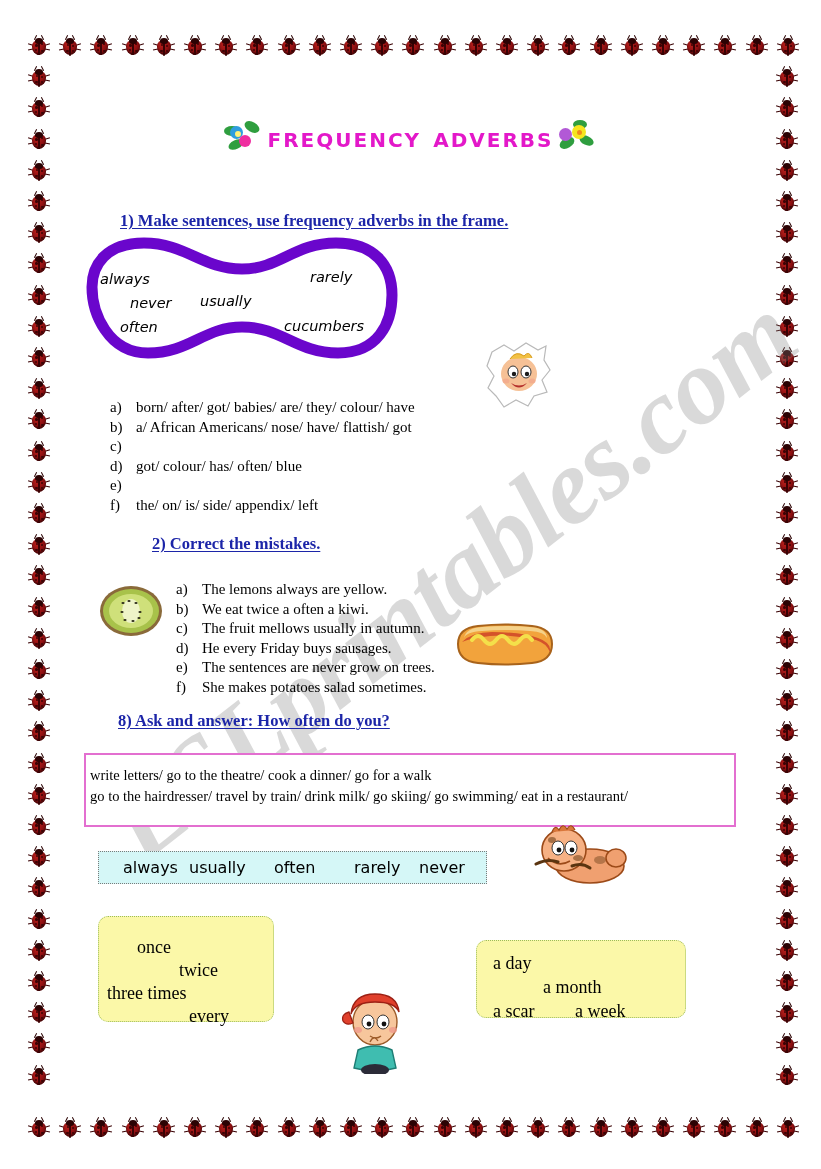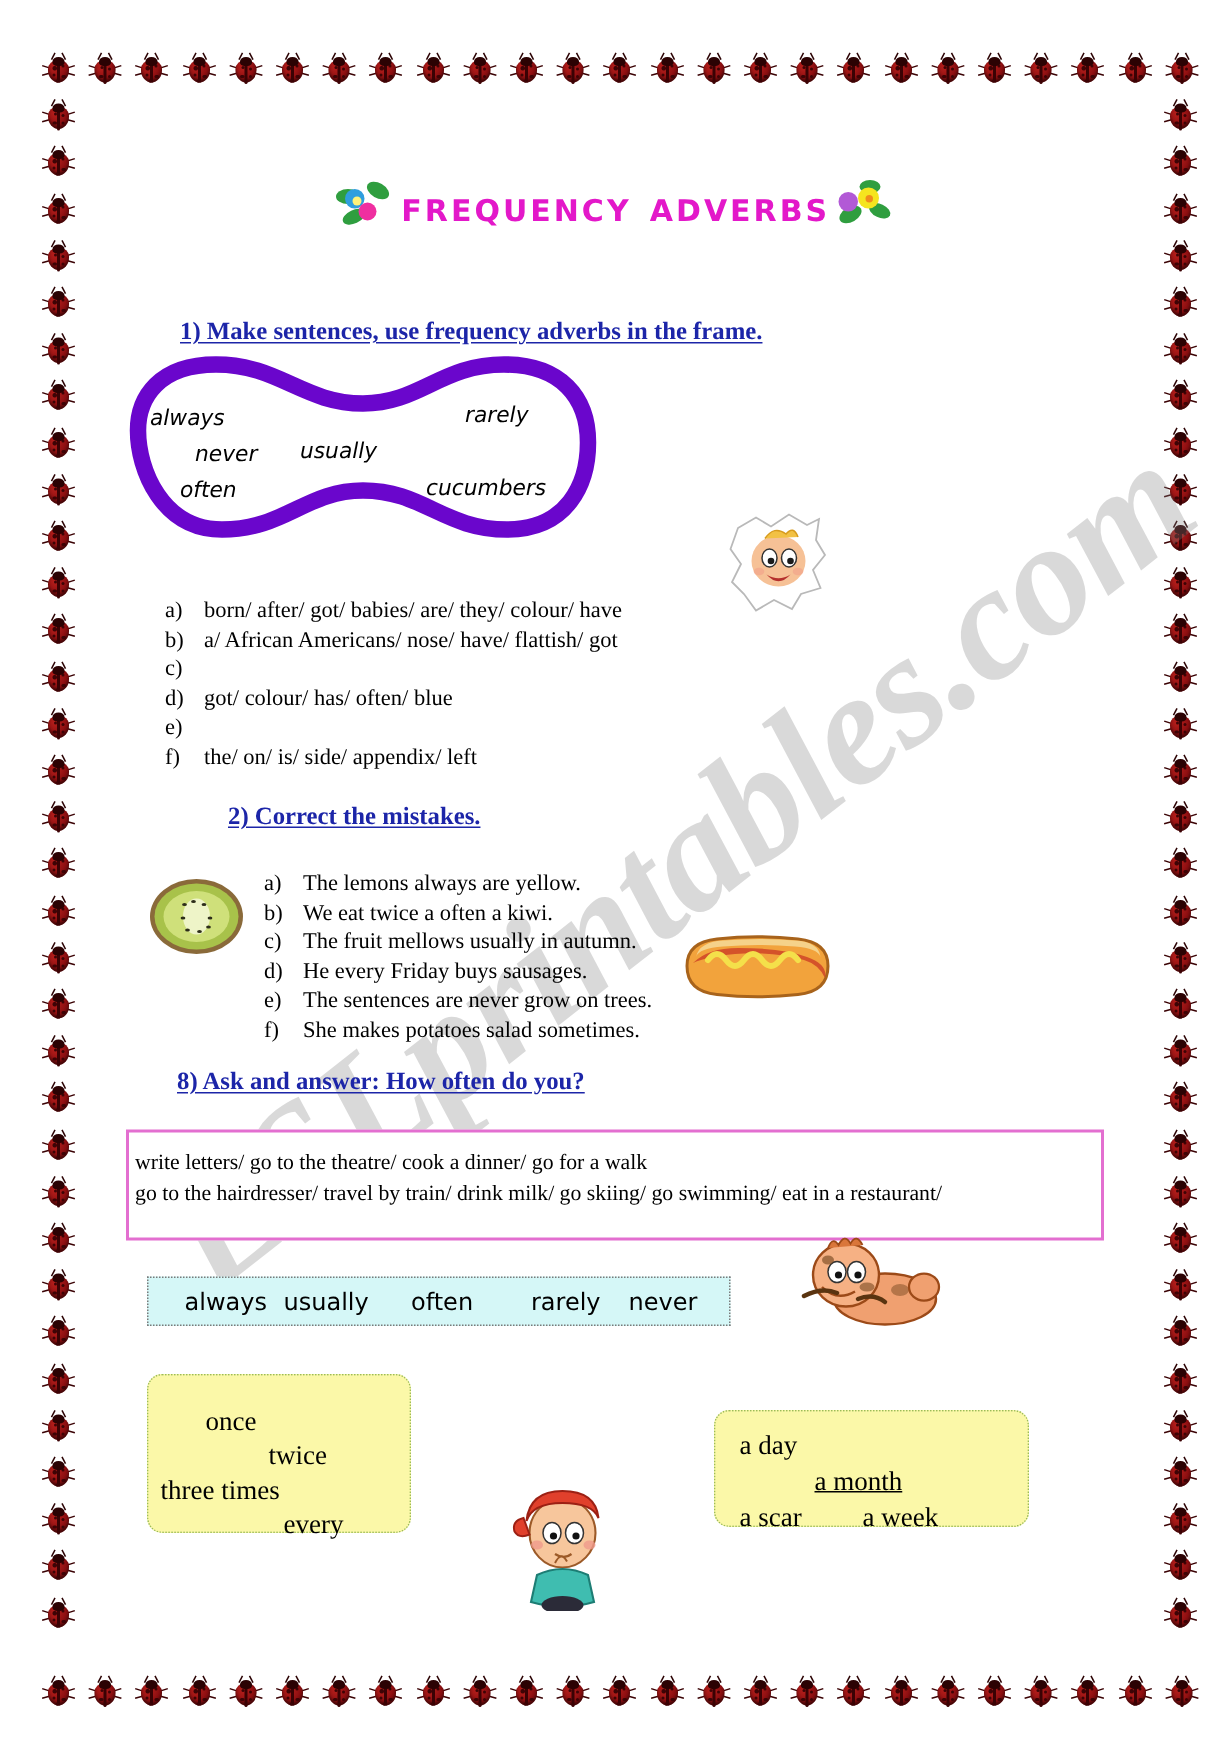--- a/index.html
+++ b/index.html
@@ -2317,21 +2317,21 @@
 
   <div class="ybox" style="left:98px; top:916px; width:176px; height:106px;">
       <span class="yw" style="left: 38px; top: 20px;">once</span>
       <span class="yw" style="left: 80px; top: 43px;">twice</span>
       <span class="yw" style="left: 8px; top: 66px;">three times</span>
       <span class="yw" style="left: 90px; top: 89px;">every</span>
     </div>
 
   <div class="ybox" style="left:476px; top:940px; width:210px; height:78px;">
       <span class="yw" style="left: 16px; top: 12px;">a day</span>
-      <span class="yw" style="left: 66px; top: 36px; text-decoration: underline;">a month</span>
+      <span class="yw" style="left: 66px; top: 36px;">a month</span>
       <span class="yw" style="left: 16px; top: 60px;">a scar</span>
       <span class="yw" style="left: 98px; top: 60px;">a week</span>
     </div>
 
   <div class="art" style="left:338px; top:988px; width:74px; height:86px;">
     <svg width="74" height="86" viewBox="0 0 74 86">
       <ellipse cx="37" cy="34" rx="22" ry="23" fill="#f7c69c" stroke="#9c5a28" stroke-width="1.4"></ellipse>
       <path d="M13 26 q2 -20 24 -20 q22 0 24 18 q-4 -10 -24 -10 q-20 0 -24 12 Z" fill="#e0402c" stroke="#9c2014" stroke-width="1.4"></path>
       <path d="M11 24 q-8 2 -6 9 q3 5 10 2 Z" fill="#e0402c" stroke="#9c2014" stroke-width="1.3"></path>
       <ellipse cx="30" cy="34" rx="6" ry="7" fill="#fff" stroke="#333" stroke-width="1"></ellipse>

